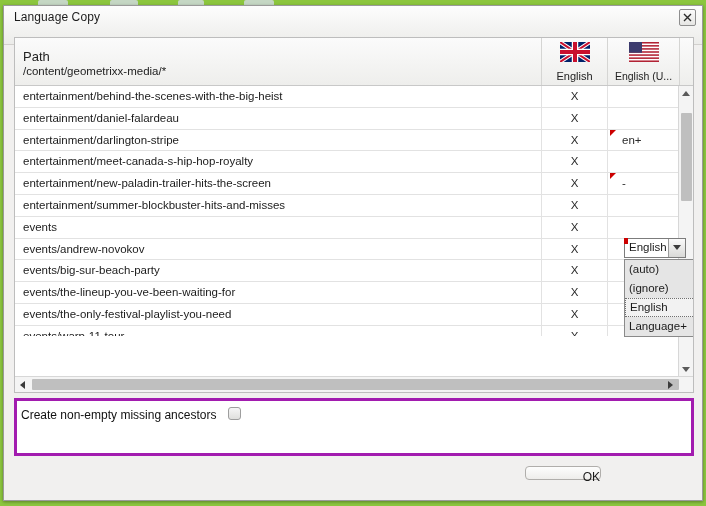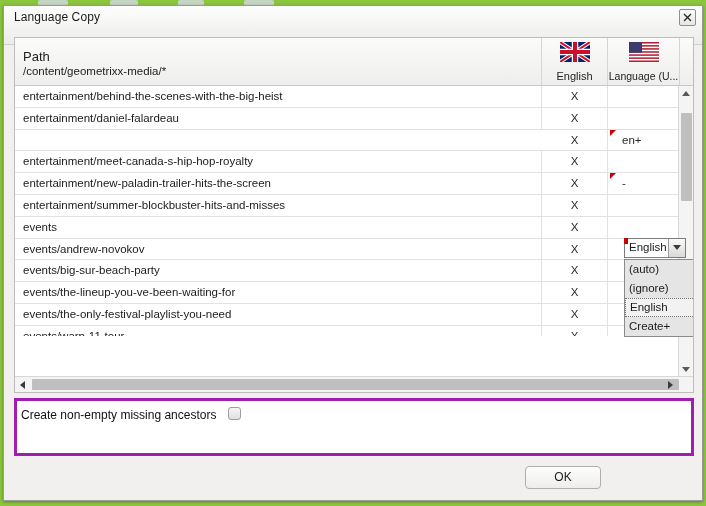--- a/index.html
+++ b/index.html
@@ -367,28 +367,28 @@
     position: absolute;
     left: 0;
     bottom: 0;
     width: 100%;
     height: 44px;
   }
   .dlg-btn {
     position: absolute;
     top: 10px;
     width: 76px;
-    height: 23px;
+    height: 14px;
     background: linear-gradient(#fdfdfd, #eeedeb);
     border: 1px solid #b0aeab;
     border-radius: 4px;
     box-sizing: border-box;
     font-size: 12px;
     color: #1b1b1b;
-    text-align: center;
+    text-align: right;
     line-height: 21px;
     cursor: pointer;
   }
   #ok-button { right: 101px; }
   #cancel-button { right: 11px; margin-top: 40px; }
 </style>
 </head>
 <body>
 
 <div id="desktop-backdrop">
@@ -439,40 +439,41 @@
               <rect y="6.15" width="60" height="3.08"></rect>
               <rect y="12.3" width="60" height="3.08"></rect>
               <rect y="18.46" width="60" height="3.08"></rect>
               <rect y="24.6" width="60" height="3.08"></rect>
               <rect y="30.77" width="60" height="3.08"></rect>
               <rect y="36.9" width="60" height="3.08"></rect>
             </g>
             <rect width="26" height="21.5" fill="#3C3B6E"></rect>
           </svg>
         </span>
-        <span class="lang-label">Language (U...</span>
+        <span class="lang-label">English (U...</span>
       </div>
 
       <div class="hcell" id="hcell-pad"></div>
     </div>
 
     <div id="grid-body">
         <div class="row">
           <div class="cell-path">entertainment/behind-the-scenes-with-the-big-heist</div>
           <div class="cell-en">X</div>
           <div class="cell-enus"></div>
           <div class="cell-tail"></div>
         </div>
         <div class="row">
           <div class="cell-path">entertainment/daniel-falardeau</div>
           <div class="cell-en">X</div>
           <div class="cell-enus"></div>
           <div class="cell-tail"></div>
         </div>
         <div class="row">
+          <div class="cell-path">entertainment/darlington-stripe</div>
           <div class="cell-en">X</div>
           <div class="cell-enus"><span class="flagmark"></span>en+</div>
           <div class="cell-tail"></div>
         </div>
         <div class="row">
           <div class="cell-path">entertainment/meet-canada-s-hip-hop-royalty</div>
           <div class="cell-en">X</div>
           <div class="cell-enus"></div>
           <div class="cell-tail"></div>
         </div>
@@ -545,21 +546,21 @@
         <svg width="8" height="5" viewBox="0 0 8 5">
           <path d="M0 0 L8 0 L4 5 Z" fill="#3b3b3b"></path>
         </svg>
       </span>
     </div>
 
     <div id="combo-popup">
         <div class="opt">(auto)</div>
         <div class="opt">(ignore)</div>
         <div class="opt selected">English</div>
-        <div class="opt">Create+</div>
+        <div class="opt">Language+</div>
       </div>
 
     <div id="vscroll">
       <span class="arrow up">
         <svg width="8" height="5" viewBox="0 0 8 5">
             <path d="M4 0 L8 5 L0 5 Z" fill="#5a5a5a"></path>
           </svg>
       </span>
       <span class="thumb"></span>
       <span class="arrow down">

